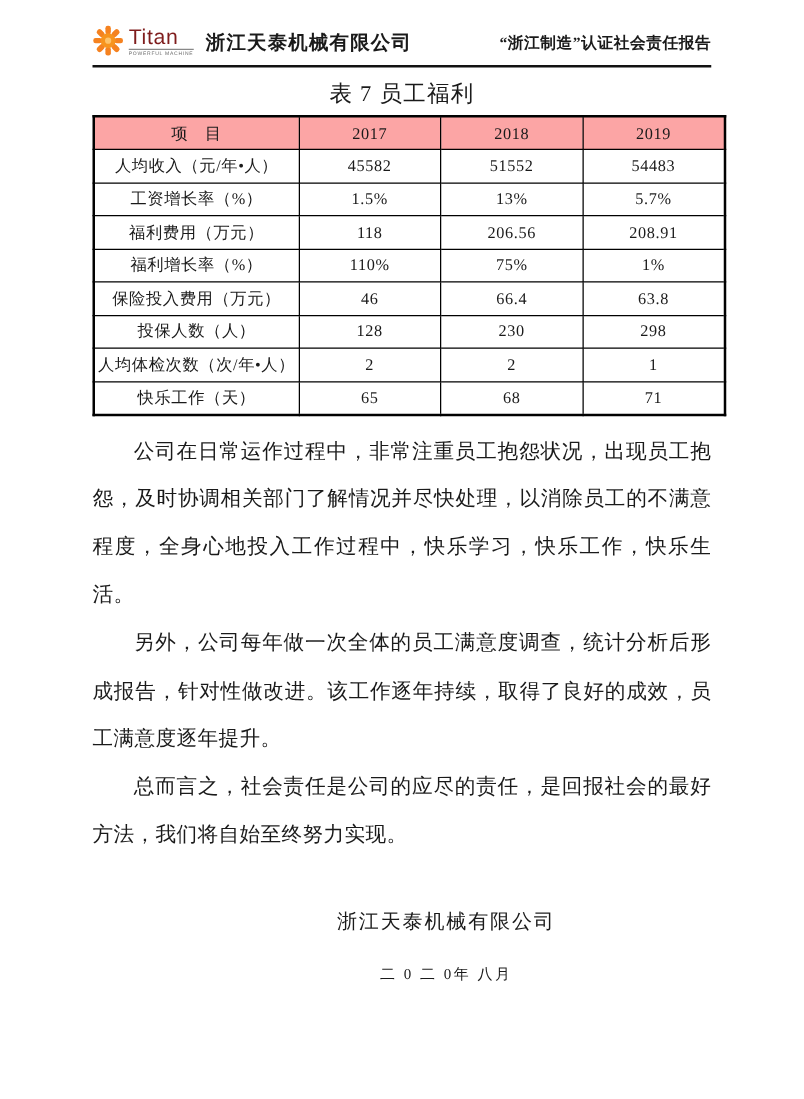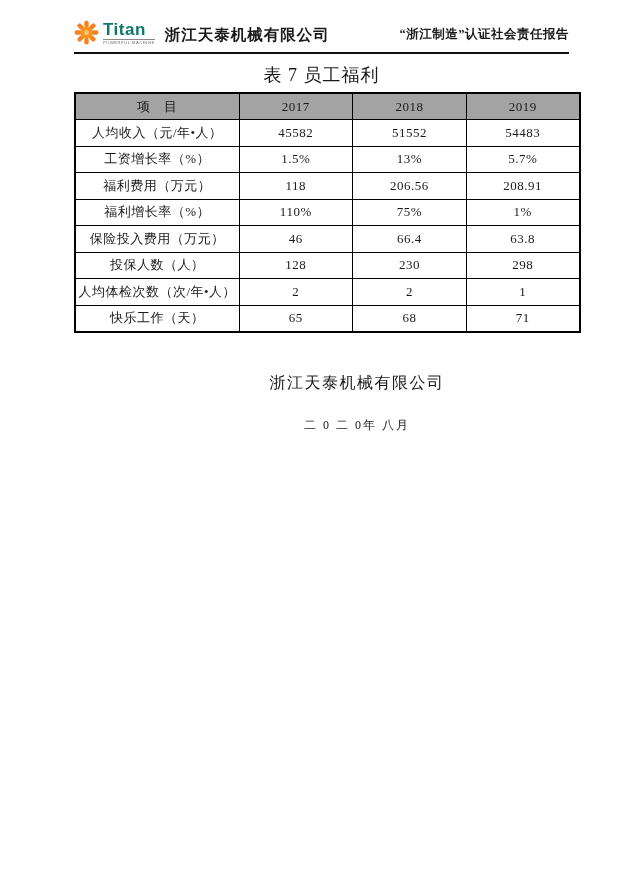--- a/index.html
+++ b/index.html
@@ -20,21 +20,21 @@
     display: flex;
     align-items: flex-end;
     padding-bottom: 9px;
     border-bottom: 2px solid #111111;
   }
   .logo { display: flex; align-items: center; margin-bottom: -2px; }
   .gear { width: 25px; height: 25px; margin-right: 4px; }
   .logo-text { display: flex; flex-direction: column; line-height: 1; }
   .logo-brand {
     font-family: "Liberation Sans", "DejaVu Sans", sans-serif;
-    font-weight: bold; font-size: 17px; color: #0f766e; letter-spacing: 0.5px;
+    font-weight: normal; font-size: 17px; color: #7f1d1d; letter-spacing: 0.5px;
   }
   .logo-tagline {
     font-family: "Liberation Sans", "DejaVu Sans", sans-serif;
     font-size: 4px; color: #6b6b6b; letter-spacing: 0.6px; margin-top: 1px;
     border-top: 1px solid #888;
     padding-top: 1px;
   }
   .company-name {
     font-size: 15.5px; font-weight: bold; margin-left: 10px;
     letter-spacing: 1px; line-height: 1.1;
@@ -58,21 +58,21 @@
     height: 26.5px;
     text-align: center;
     vertical-align: middle;
     font-size: 13px;
     font-weight: normal;
     padding: 0 2px;
     letter-spacing: 0.5px;
   }
   table.welfare col.c-item { width: 164px; }
   table.welfare col.c-year { width: 113.6px; }
-  table.welfare thead th { background: #a3a3a3; }
+  table.welfare thead th { background: #fca5a5; }
 
   
   .body-text { margin-top: 9px; }
   .body-text p {
     font-size: 16.5px;
     line-height: 38.4px;
     text-indent: 2em;
     text-align: justify;
     letter-spacing: 0.3px;
   }
@@ -183,20 +183,25 @@
         </tr>
         <tr>
           <td>快乐工作（天）</td>
           <td>65</td>
           <td>68</td>
           <td>71</td>
         </tr>
       </tbody>
     </table>
 
+    <div class="body-text">
+      <p>公司在日常运作过程中，非常注重员工抱怨状况，出现员工抱怨，及时协调相关部门了解情况并尽快处理，以消除员工的不满意程度，全身心地投入工作过程中，快乐学习，快乐工作，快乐生活。</p>
+      <p>另外，公司每年做一次全体的员工满意度调查，统计分析后形成报告，针对性做改进。该工作逐年持续，取得了良好的成效，员工满意度逐年提升。</p>
+      <p>总而言之，社会责任是公司的应尽的责任，是回报社会的最好方法，我们将自始至终努力实现。</p>
+    </div>
 
     <div class="footer">
       <div class="sig-company">浙江天泰机械有限公司</div>
       <div class="sig-date">二 0 二 0年 八月</div>
     </div>
 
   </div>
 </div>
 
 </body></html>

